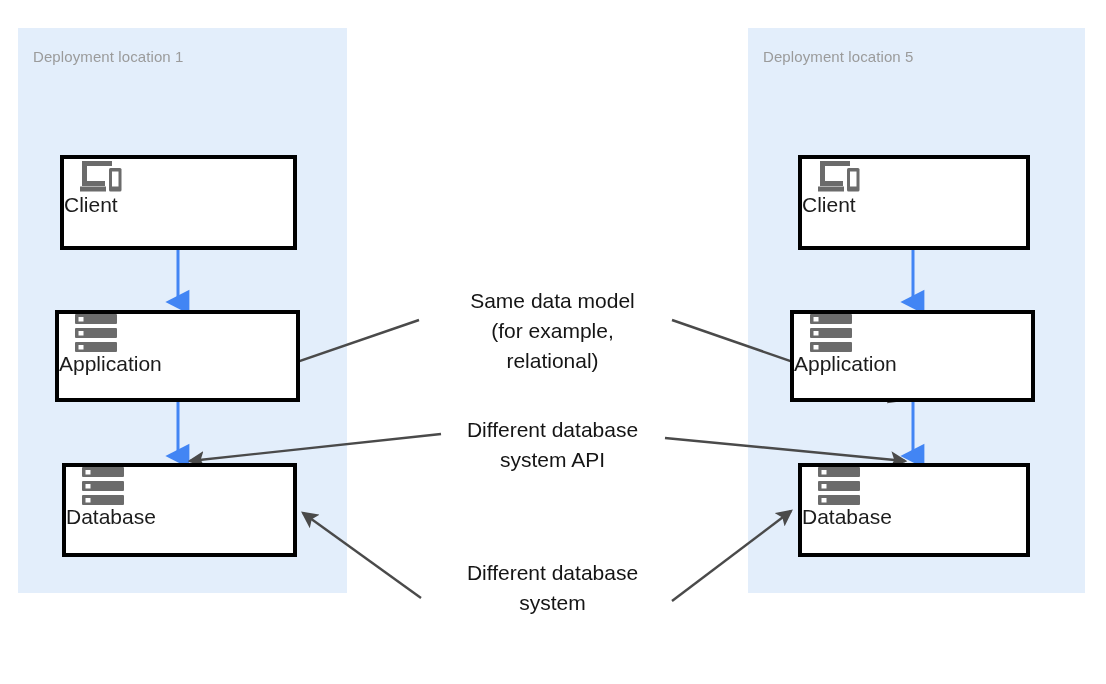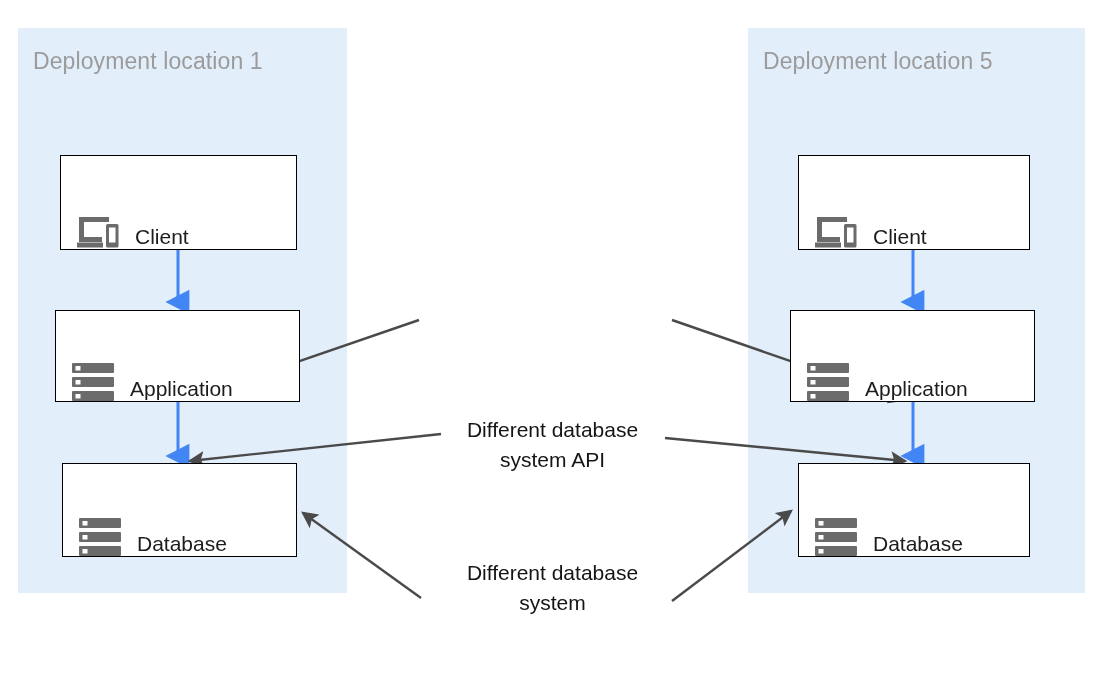--- a/index.html
+++ b/index.html
@@ -24,34 +24,35 @@
     position: absolute;
     background: #e3eefb;
   }
   #zone-left  { left: 18px;  top: 28px; width: 329px; height: 565px; }
   #zone-right { left: 748px; top: 28px; width: 337px; height: 565px; }
 
   .zone-title {
     position: absolute;
     left: 15px;
     top: 20px;
-    font-size: 23px;
+    font-size: 15px;
     color: #9b9b9b;
     letter-spacing: 0.1px;
     white-space: nowrap;
   }
 
   
   .node {
     position: absolute;
     background: #ffffff;
-    border: 1px solid #000000;
+    border: 4px solid #000000;
     box-sizing: border-box;
     display: flex;
-    align-items: flex-end;
+    align-items: flex-start;
+    flex-direction: column;
   }
   .node .icon-wrap {
     width: 74px;
     min-width: 74px;
     display: flex;
     align-items: center;
     justify-content: center;
   }
   .node .node-label {
     font-size: 21px;
@@ -223,20 +224,23 @@
         <rect x="3.5" y="3" width="5" height="4.5" fill="#ffffff"></rect>
         <rect x="0" y="14" width="42" height="10" rx="1" fill="#6b6b6b"></rect>
         <rect x="3.5" y="17" width="5" height="4.5" fill="#ffffff"></rect>
         <rect x="0" y="28" width="42" height="10" rx="1" fill="#6b6b6b"></rect>
         <rect x="3.5" y="31" width="5" height="4.5" fill="#ffffff"></rect>
       </svg>
     </div>
     <div class="node-label">Database</div>
   </div>
 
+  <div class="annotation" id="ann-data-model">Same data model
+(for example,
+relational)</div>
 
   <div class="annotation" id="ann-db-api">Different database
 system API</div>
 
   <div class="annotation" id="ann-db-system">Different database
 system</div>
 
 </div>
 
 </body></html>

